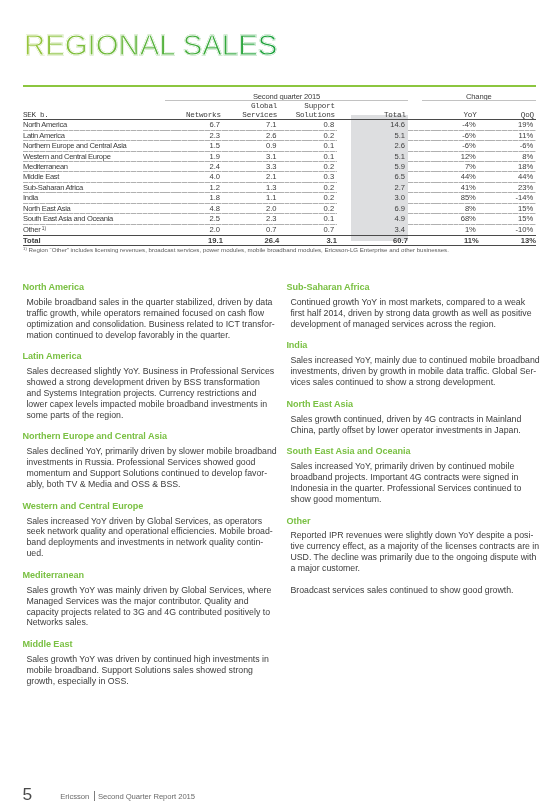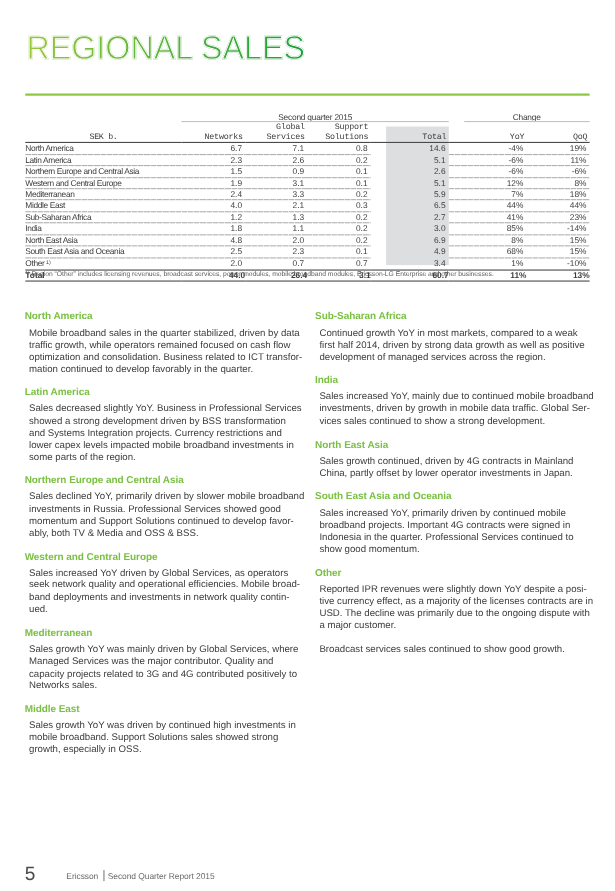--- a/index.html
+++ b/index.html
@@ -11,34 +11,34 @@
 
   
   .page-title{position:absolute;left:23.7px;top:30.2px;font-size:30.2px;font-weight:400;
     line-height:1;white-space:nowrap;transform:scaleX(0.972);transform-origin:0 0;
     background-image:linear-gradient(90deg,#9ac63c 0%,#18a03c 100%);
     -webkit-background-clip:text;background-clip:text;color:transparent;
     -webkit-text-stroke:0.85px #ffffff;paint-order:stroke fill;}
 
   
   .rule-green{position:absolute;left:23px;top:85px;width:513px;height:1.5px;background:#8cc63f;}
-  .tbl{position:absolute;left:23px;top:102px;width:513px;border-collapse:collapse;
+  .tbl{position:absolute;left:23px;top:92px;width:513px;border-collapse:collapse;
        font-size:7.6px;table-layout:fixed;}
   .tbl td,.tbl th{padding:0;font-weight:400;vertical-align:bottom;border:0;}
   .grp{text-align:center;font-size:7.6px;line-height:9px;height:9px;position:relative;}
   .grp .gline{position:absolute;left:0;right:0;bottom:-0.1px;height:0.8px;background:#c2c2c2;}
   .grp.chg .gline{left:13.7px;}
   .grp.chg{padding-left:13.7px;}
   .spacer{height:1px;}
   .ch{text-align:right;font-size:7.6px;line-height:8.6px;vertical-align:bottom;
       padding-bottom:0.5px;padding-right:2.8px;font-family:Liberation Mono, monospace;}
   .ch:first-child{padding-right:0;letter-spacing:-0.3px;}
   .ch:not(:first-child){letter-spacing:-0.2px;padding-right:2.1px;}
   .grp{letter-spacing:-0.2px;}
-  .ch.l{text-align:center;}
+  .ch.l{text-align:left;}
   .hrule td{border-bottom:1.45px solid #4a4a4a;height:0;}
   .drow td{height:10.46px;line-height:10.46px;background-image:repeating-linear-gradient(90deg,#b0b0b0 0px,#b0b0b0 4.8px,#dcdcdc 4.8px,#dcdcdc 5.7px);background-size:100% 1px;background-position:left bottom;background-repeat:repeat-x;
            text-align:right;font-size:7.6px;padding-right:2.8px;}
   .drow td:first-child{padding-right:0;letter-spacing:-0.33px;}
   .drow td.nm{text-align:left;}
   .drow.last td{background-image:none;}
   .trow td{height:9.2px;line-height:9.2px;font-weight:bold;-webkit-text-stroke:0.2px #ffffff;paint-order:stroke fill;text-align:right;
            font-size:7.6px;border-top:1.3px solid #4a4a4a;border-bottom:1.3px solid #4a4a4a;}
   .trow td.nm{text-align:left;}
   td.sh{background:transparent;}
@@ -202,21 +202,21 @@
           <td class="nm">Other<span class="sup"> 1)</span></td>
           <td>2.0</td>
           <td>0.7</td>
           <td>0.7</td>
           <td class="sh">3.4</td>
           <td>1%</td>
           <td>-10%</td>
         </tr>
         <tr class="trow">
           <td class="nm">Total</td>
-          <td>44.0</td>
+          <td>19.1</td>
           <td>26.4</td>
           <td>3.1</td>
           <td class="sh">60.7</td>
           <td>11%</td>
           <td>13%</td>
         </tr>
       </tbody>
   </table>
 
   <div class="fn"><span class="sup">1)</span> <span>Region “Other” includes licensing revenues, broadcast services, power modules, mobile broadband modules, Ericsson-LG Enterprise and other businesses.</span></div>

